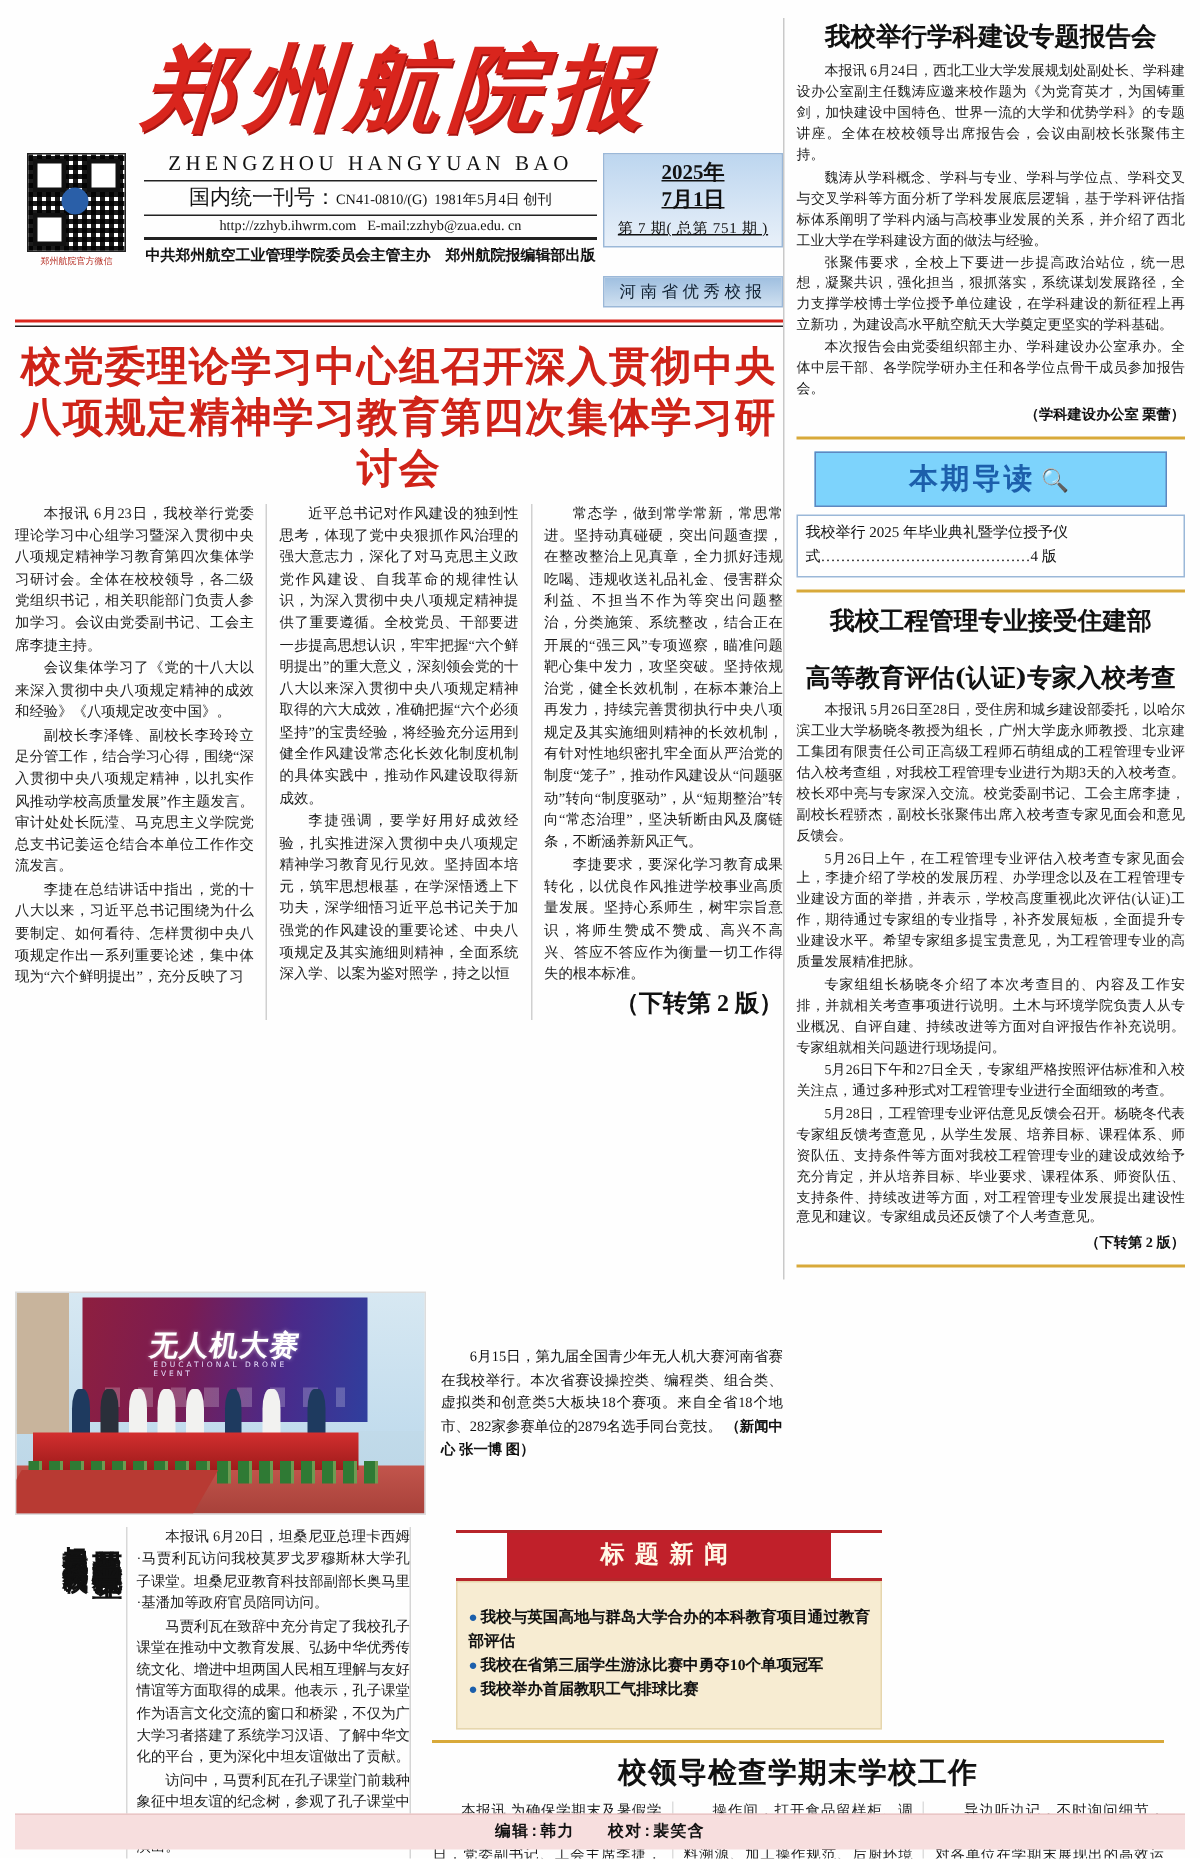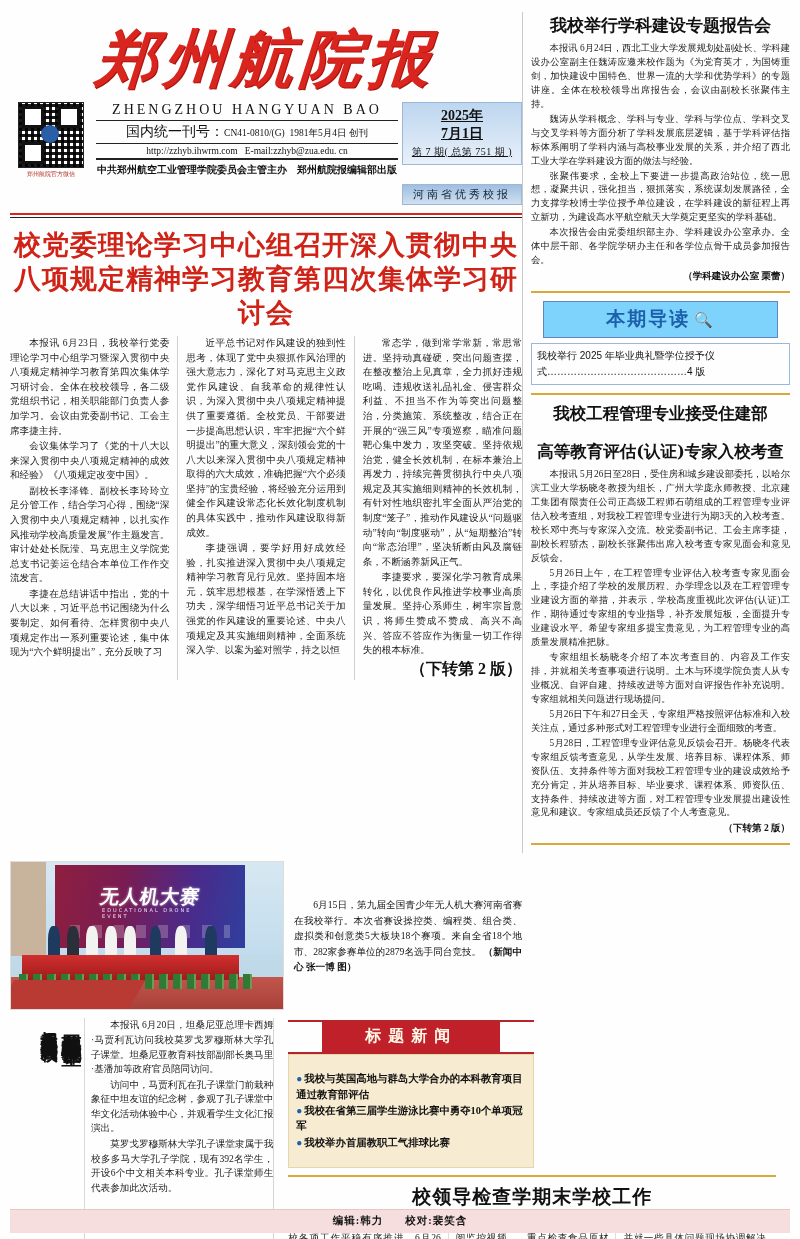--- a/index.html
+++ b/index.html
@@ -126,21 +126,21 @@
     border:1px solid #5f87c0;background:#7dd3fc;
     text-align:center;padding:4px 0 5px;margin:0 12px;
   }
   .guide-title span{
     font-family:"DejaVu Serif",serif;font-weight:bold;
     font-size:19px;color:#1c5fab;letter-spacing:2px;
   }
   .guide-title .mag{font-size:15px;color:#1c5fab;}
   .guide-body{
     border:1px solid #9bb8d8;margin-top:5px;padding:4px 5px;
-    font-size:10px;line-height:1.6;font-family:Liberation Sans, sans-serif;
+    font-size:10px;line-height:1.6;font-family:Liberation Serif, serif;
   }
   
   .photo-row{display:flex;gap:10px;margin-top:8px;}
   .photo{
     width:272px;height:147px;position:relative;overflow:hidden;
     background:linear-gradient(#cfe3ef,#b9d5e6);
     border:1px solid #ddd;
   }
   .ph-wall{position:absolute;left:0;top:0;width:100%;height:62%;background:linear-gradient(#d7e8f2,#c2dced);}
   .ph-banner{
@@ -218,21 +218,21 @@
   }
   .two-col{display:flex;gap:7px;}
   .two-col .c{flex:1;}
   .two-col .c.sep{border-left:1px solid #ddd;padding-left:7px;}
   
   .footer{
     position:absolute;left:10px;right:10px;bottom:6px;
     background:#f7dede;border-top:1px solid #e9c6c6;
     text-align:center;padding:4px 0 5px;
     font-size:10.5px;font-weight:bold;letter-spacing:1px;
-    font-family:Liberation Serif, serif;
+    font-family:Liberation Mono, monospace;
   }
   .footer .sp{display:inline-block;width:22px;}
   .vline{border-left:1px solid #d5d5d5;}
 </style>
 </head>
 <body>
 
 <div class="page">
 
   <div class="top">
@@ -367,28 +367,29 @@
 
   <div class="bottom">
 
     <div class="bl">
       <div class="vtitle">
         <div class="vcol">莫罗戈罗穆斯林大学孔子课堂</div>
         <div class="vcol small">坦桑尼亚总理马贾利瓦访问我校</div>
       </div>
       <div class="bl-body">
         <p class="body">本报讯 6月20日，坦桑尼亚总理卡西姆·马贾利瓦访问我校莫罗戈罗穆斯林大学孔子课堂。坦桑尼亚教育科技部副部长奥马里·基潘加等政府官员陪同访问。</p>
+        <p class="body">马贾利瓦在致辞中充分肯定了我校孔子课堂在推动中文教育发展、弘扬中华优秀传统文化、增进中坦两国人民相互理解与友好情谊等方面取得的成果。他表示，孔子课堂作为语言文化交流的窗口和桥梁，不仅为广大学习者搭建了系统学习汉语、了解中华文化的平台，更为深化中坦友谊做出了贡献。</p>
         <p class="body">访问中，马贾利瓦在孔子课堂门前栽种象征中坦友谊的纪念树，参观了孔子课堂中华文化活动体验中心，并观看学生文化汇报演出。</p>
         <p class="body">莫罗戈罗穆斯林大学孔子课堂隶属于我校多多马大学孔子学院，现有392名学生，开设6个中文相关本科专业。孔子课堂师生代表参加此次活动。</p>
 
       </div>
     </div>
 
     <div class="bm vline" style="width:520px;">
-      <div class="hn-wrap" style="width:246px;margin-left:6px;">
+      <div class="hn-wrap" style="width:284px;margin-left:22px;">
         <div class="hn-rule"></div>
         <div class="hn-bar">
           <span>标题新闻</span>
         </div>
         <div class="hn-rule2"></div>
         <div class="hn-body">
           <div class="hn-item"><span class="dot">●</span><span>我校与英国高地与群岛大学合办的本科教育项目通过教育部评估</span></div>
           <div class="hn-item"><span class="dot">●</span><span>我校在省第三届学生游泳比赛中勇夺10个单项冠军</span></div>
           <div class="hn-item"><span class="dot">●</span><span>我校举办首届教职工气排球比赛</span></div>
         </div>

